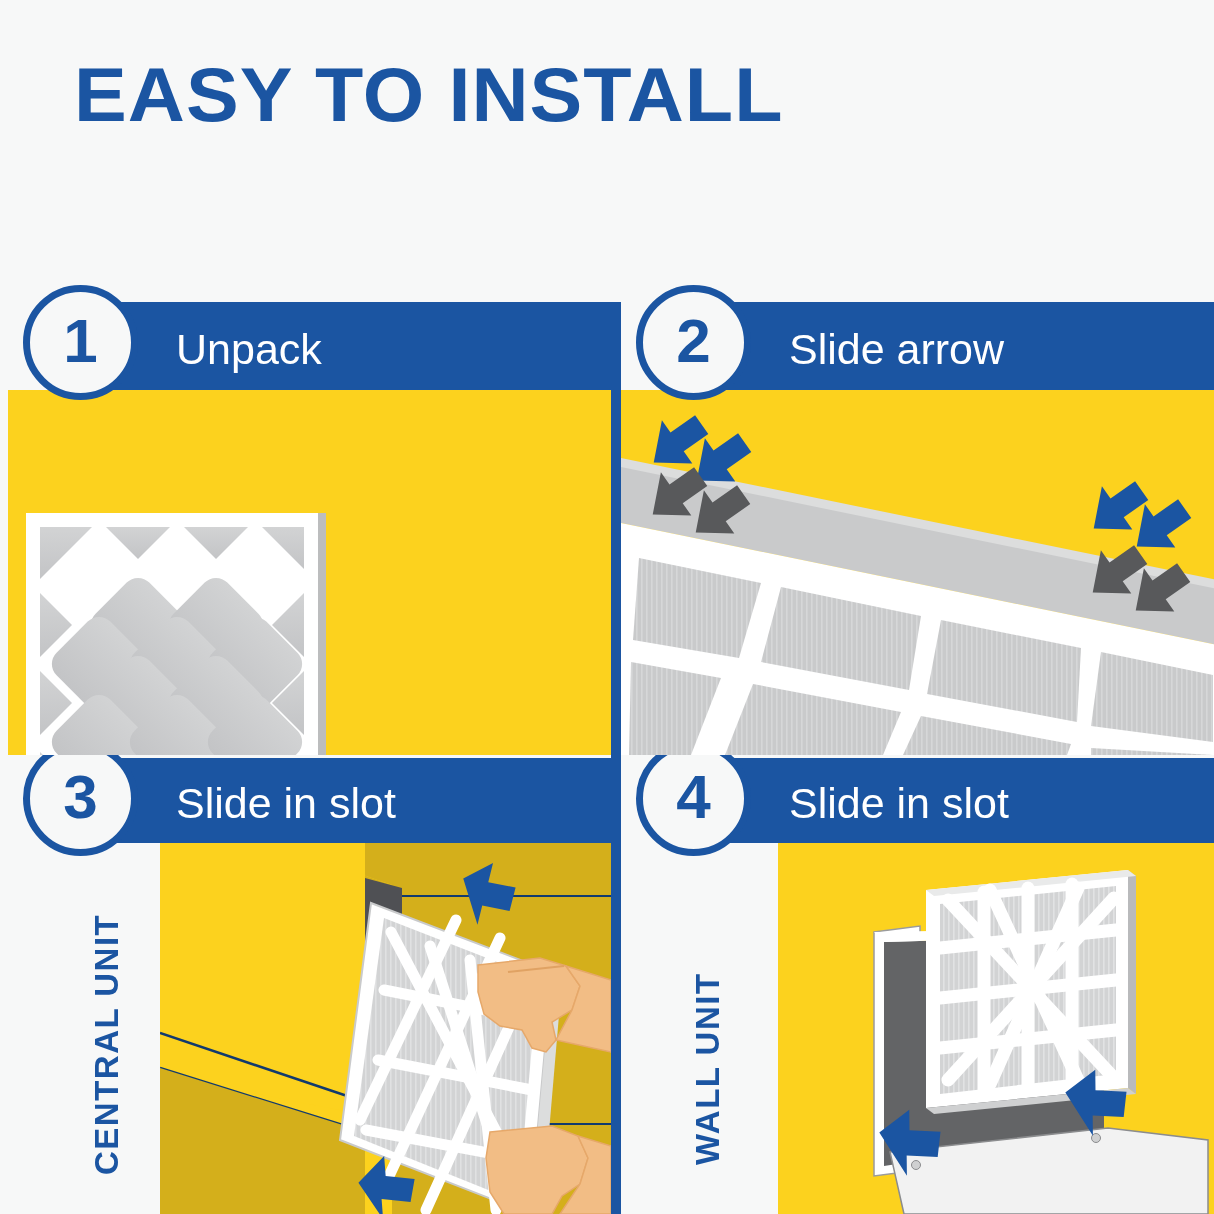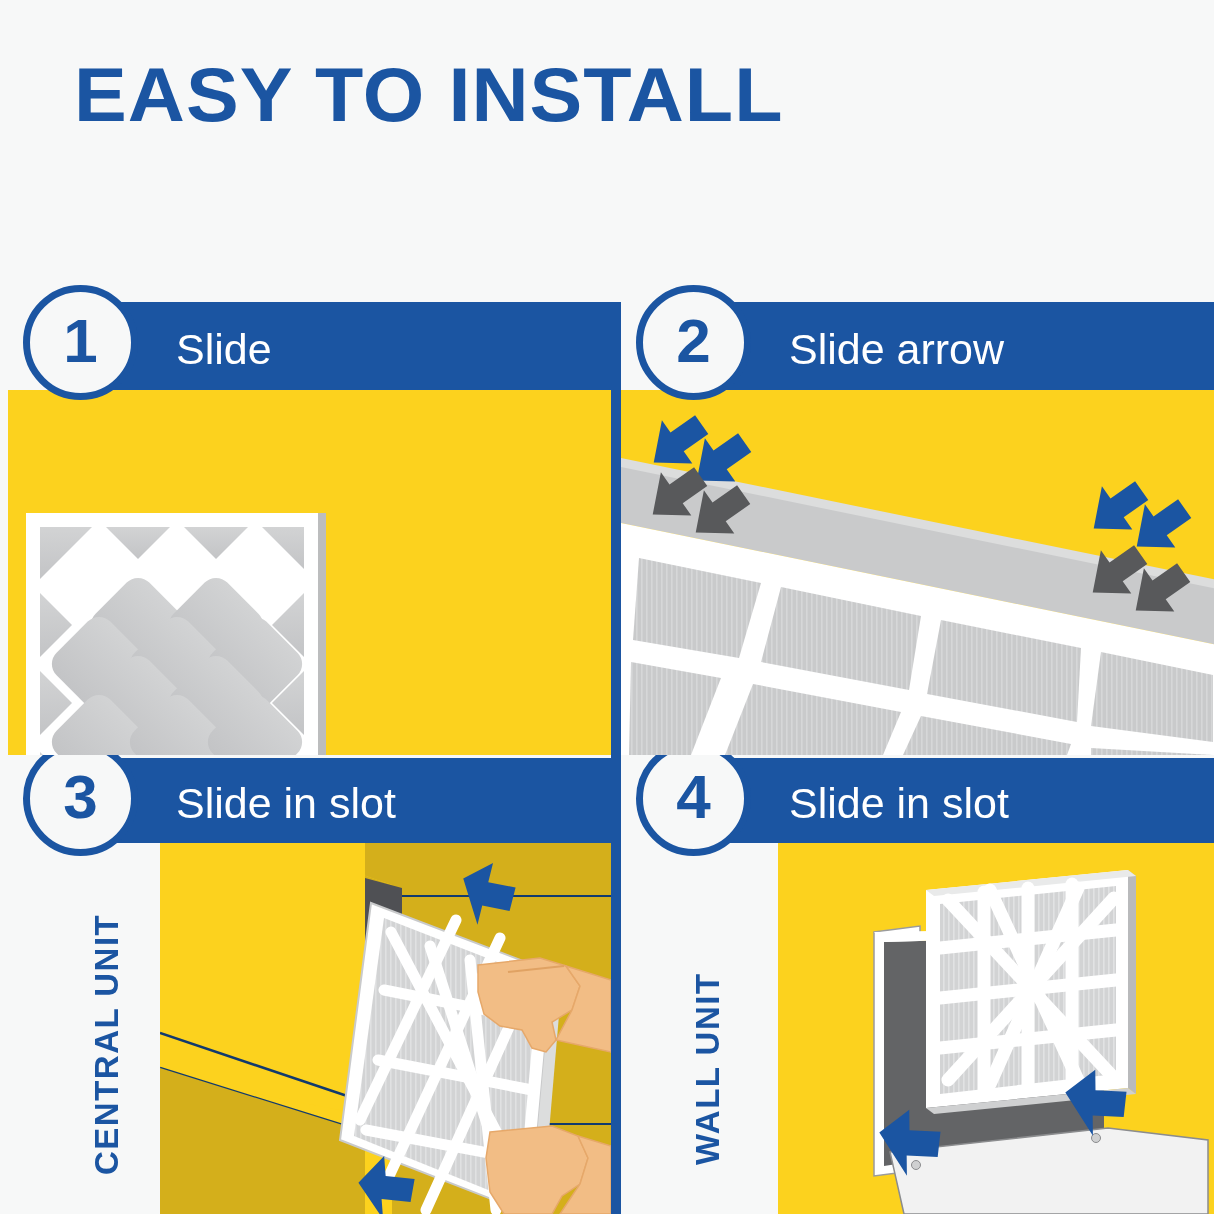--- a/index.html
+++ b/index.html
@@ -114,21 +114,21 @@
               <rect x="179" y="179" width="76" height="76" rx="16" transform="rotate(45 217 217)"></rect>
             </g>
           </g>
         </g>
       </svg>
     </div>
 
     <div class="vdivider" style="left:603px;top:17px;width:10px;height:453px;"></div>
 
     <div class="hdrbar" style="left:60px;top:17px;width:553px;height:88px;"></div>
-    <div class="hdrlabel" style="left:168px;top:43px;">Slide</div>
+    <div class="hdrlabel" style="left:168px;top:43px;">Unpack</div>
     <div class="numcircle" style="left:15px;top:0px;">
       <span>1</span>
     </div>
   </div>
 
   <div class="panel" style="left:613px;top:285px;width:601px;height:470px;">
 
     <div class="panel-body" style="left:0px;top:105px;width:601px;height:365px;">
       <svg class="art" viewBox="0 0 601 365" preserveAspectRatio="none">
         <defs>

